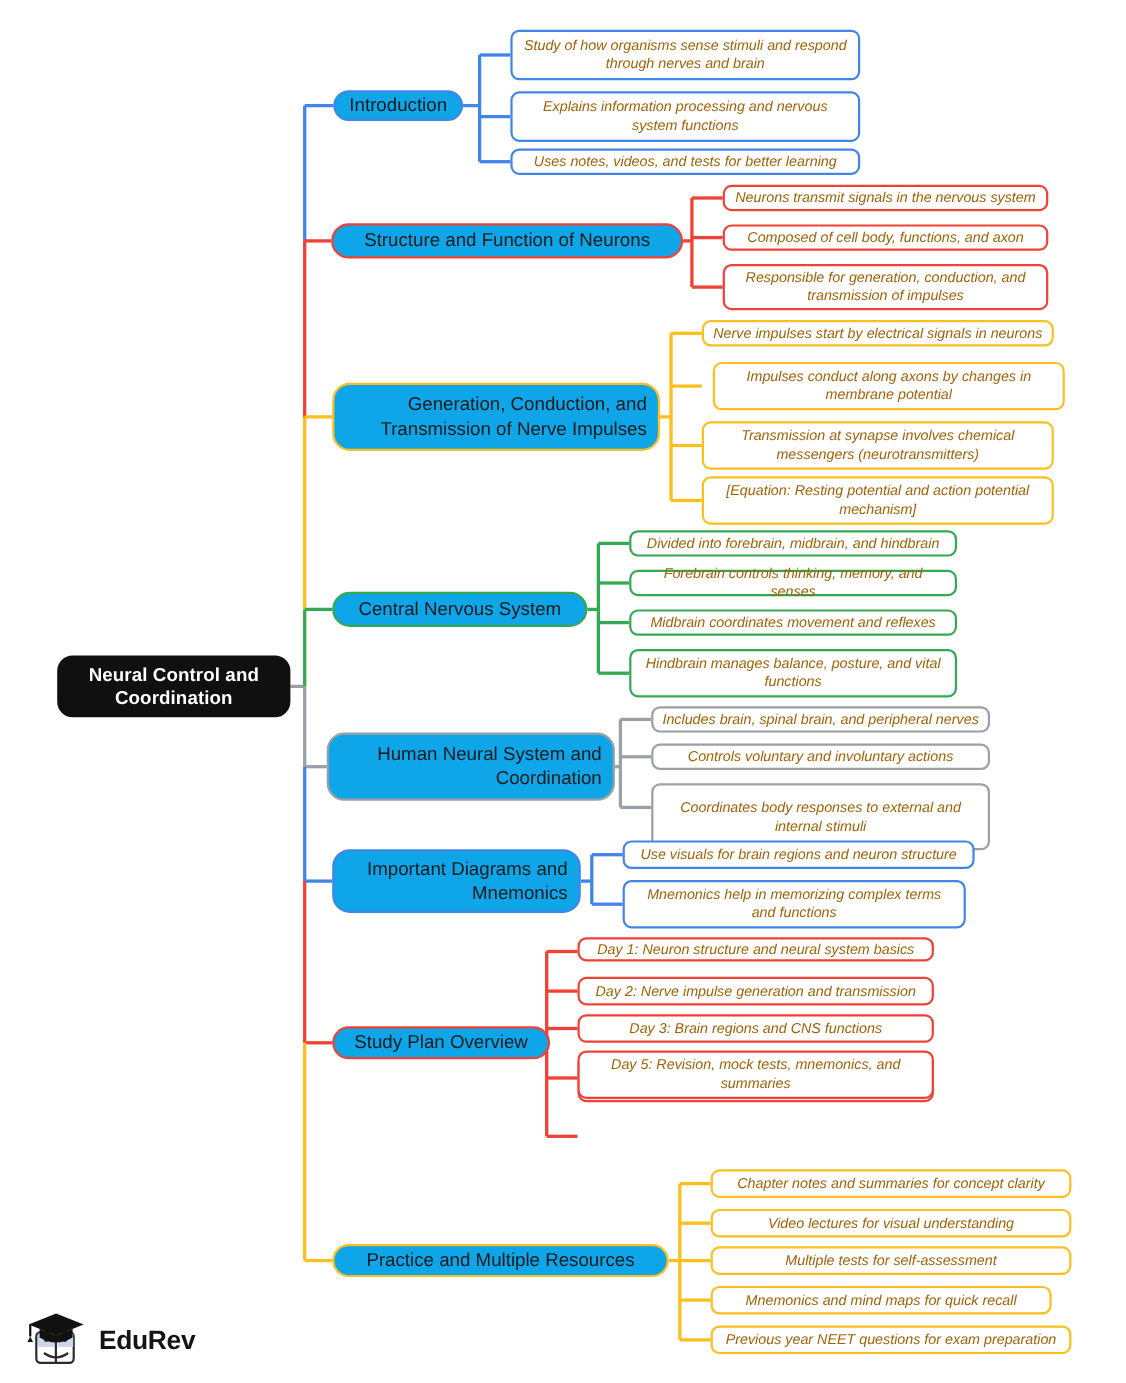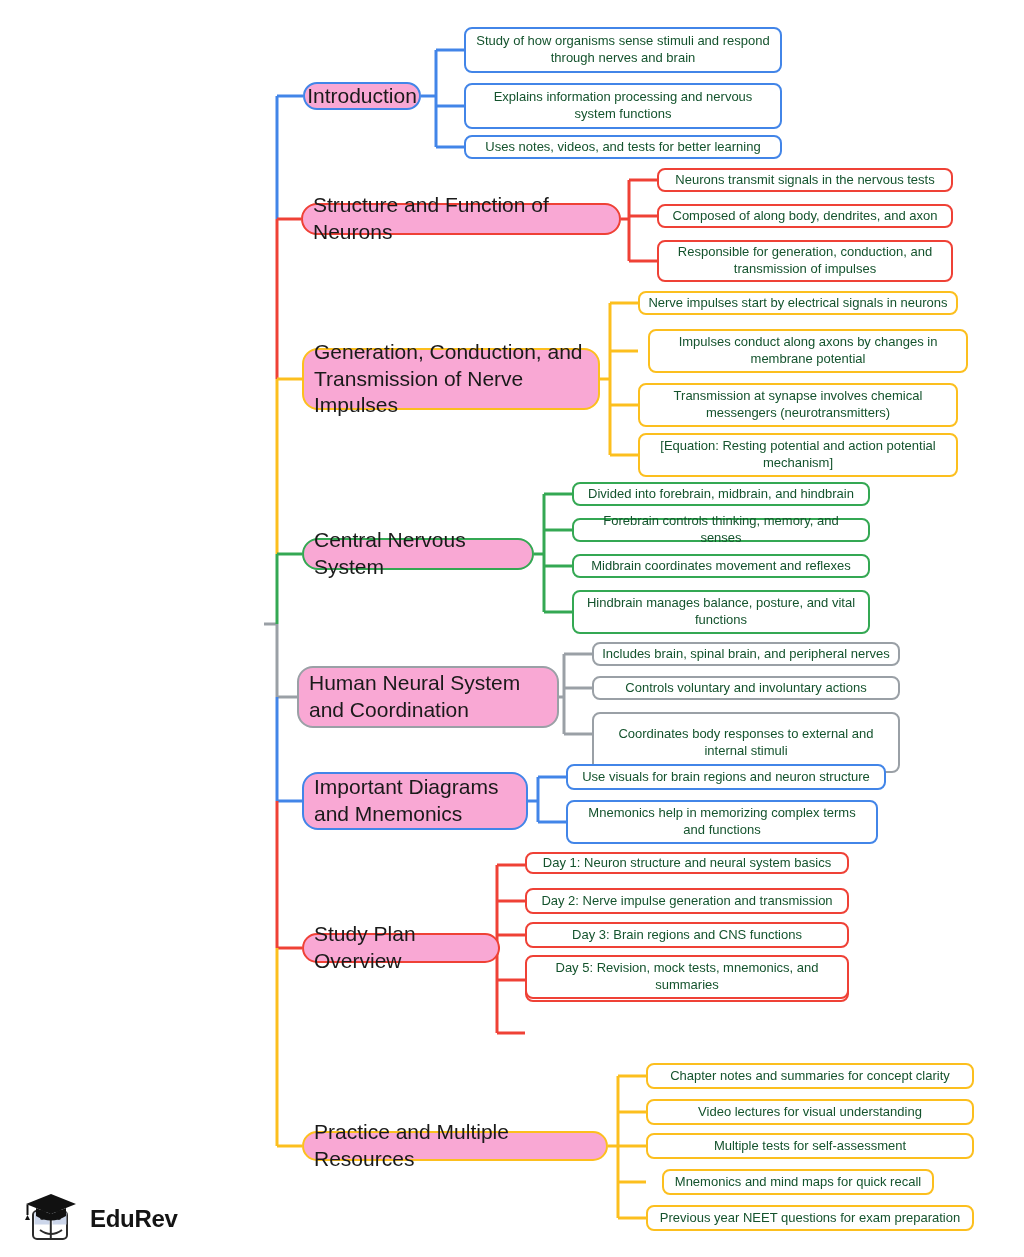--- a/index.html
+++ b/index.html
@@ -13,32 +13,32 @@
   
   .root-node{
     position:absolute;background:#101010;color:#ffffff;
     border-radius:14px;display:flex;align-items:center;justify-content:center;
     text-align:center;font-weight:bold;font-size:17px;line-height:1.25;
     padding:6px 10px;box-sizing:border-box;letter-spacing:.1px;
   }
 
   
   .branch-node{
-    position:absolute;background:#f9a8d4;border-style:solid;border-width:2.5px;
+    position:absolute;background:#0ea5e9;border-style:solid;border-width:2.5px;
     border-radius:16px;display:flex;align-items:center;justify-content:center;
-    text-align:left;font-size:21px;line-height:1.28;color:#1a1a1a;
+    text-align:right;font-size:17px;line-height:1.28;color:#1a1a1a;
     padding:3px 10px;box-sizing:border-box;
   }
 
   
   .leaf-node{
     position:absolute;background:#ffffff;border-style:solid;border-width:2px;
     border-radius:8px;display:flex;align-items:center;justify-content:center;
-    text-align:center;font-size:13px;line-height:1.3;color:#14532d;
-    padding:2px 8px;box-sizing:border-box;
+    text-align:center;font-size:13px;line-height:1.3;color:#a16207;
+    padding:2px 8px;box-sizing:border-box;font-style:italic;
   }
 
   
   .logo{position:absolute;left:22px;top:1188px;width:200px;height:62px;
         display:flex;align-items:center;gap:10px;}
   .logo-mark{width:58px;height:56px;position:relative;flex:0 0 auto;}
   .logo-text{font-size:24px;font-weight:bold;color:#141414;letter-spacing:-.3px;}
 </style>
 </head>
 <body>
@@ -103,42 +103,45 @@
       <path d="M277 948 V1146" stroke="#fcbf1e" stroke-width="3" fill="none" stroke-linecap="butt" stroke-linejoin="miter"></path>
       <path d="M608 1146 H618" stroke="#fcbf1e" stroke-width="3" fill="none" stroke-linecap="butt" stroke-linejoin="miter"></path>
       <path d="M618 1076 V1218" stroke="#fcbf1e" stroke-width="3" fill="none" stroke-linecap="butt" stroke-linejoin="miter"></path>
       <path d="M618 1076 H646" stroke="#fcbf1e" stroke-width="3" fill="none" stroke-linecap="butt" stroke-linejoin="miter"></path>
       <path d="M618 1112 H646" stroke="#fcbf1e" stroke-width="3" fill="none" stroke-linecap="butt" stroke-linejoin="miter"></path>
       <path d="M618 1146 H646" stroke="#fcbf1e" stroke-width="3" fill="none" stroke-linecap="butt" stroke-linejoin="miter"></path>
       <path d="M618 1182 H646" stroke="#fcbf1e" stroke-width="3" fill="none" stroke-linecap="butt" stroke-linejoin="miter"></path>
       <path d="M618 1218 H646" stroke="#fcbf1e" stroke-width="3" fill="none" stroke-linecap="butt" stroke-linejoin="miter"></path>
     </svg>
 
+  <div class="root-node" id="root-node" style="left: 52px; top: 596px; width: 212px; height: 56px; background: rgb(16, 16, 16);">
+    <span>Neural Control and Coordination</span>
+  </div>
 
   <div id="nodes">
       <div class="branch-node" style="left: 303px; top: 82px; width: 118px; height: 28px; border-color: rgb(66, 133, 232);">
         <span>Introduction</span>
       </div>
       <div class="leaf-node" style="left: 464px; top: 27px; width: 318px; height: 46px; border-color: rgb(66, 133, 232);">
         <span>Study of how organisms sense stimuli and respond through nerves and brain</span>
       </div>
       <div class="leaf-node" style="left: 464px; top: 83px; width: 318px; height: 46px; border-color: rgb(66, 133, 232);">
         <span>Explains information processing and nervous system functions</span>
       </div>
       <div class="leaf-node" style="left: 464px; top: 135px; width: 318px; height: 24px; border-color: rgb(66, 133, 232);">
         <span>Uses notes, videos, and tests for better learning</span>
       </div>
       <div class="branch-node" style="left: 301px; top: 203px; width: 320px; height: 32px; border-color: rgb(239, 65, 54);">
         <span>Structure and Function of Neurons</span>
       </div>
       <div class="leaf-node" style="left: 657px; top: 168px; width: 296px; height: 24px; border-color: rgb(239, 65, 54);">
-        <span>Neurons transmit signals in the nervous tests</span>
+        <span>Neurons transmit signals in the nervous system</span>
       </div>
       <div class="leaf-node" style="left: 657px; top: 204px; width: 296px; height: 24px; border-color: rgb(239, 65, 54);">
-        <span>Composed of along body, dendrites, and axon</span>
+        <span>Composed of cell body, functions, and axon</span>
       </div>
       <div class="leaf-node" style="left: 657px; top: 240px; width: 296px; height: 42px; border-color: rgb(239, 65, 54);">
         <span>Responsible for generation, conduction, and transmission of impulses</span>
       </div>
       <div class="branch-node" style="left: 302px; top: 348px; width: 298px; height: 62px; border-color: rgb(252, 191, 30);">
         <span>Generation, Conduction, and Transmission of Nerve Impulses</span>
       </div>
       <div class="leaf-node" style="left: 638px; top: 291px; width: 320px; height: 24px; border-color: rgb(252, 191, 30);">
         <span>Nerve impulses start by electrical signals in neurons</span>
       </div>
@@ -210,21 +213,21 @@
       </div>
       <div class="leaf-node" style="left: 646px; top: 1063px; width: 328px; height: 26px; border-color: rgb(252, 191, 30);">
         <span>Chapter notes and summaries for concept clarity</span>
       </div>
       <div class="leaf-node" style="left: 646px; top: 1099px; width: 328px; height: 26px; border-color: rgb(252, 191, 30);">
         <span>Video lectures for visual understanding</span>
       </div>
       <div class="leaf-node" style="left: 646px; top: 1133px; width: 328px; height: 26px; border-color: rgb(252, 191, 30);">
         <span>Multiple tests for self-assessment</span>
       </div>
-      <div class="leaf-node" style="left: 646px; top: 1169px; width: 272px; height: 26px; border-color: rgb(252, 191, 30); margin-left: 16px;">
+      <div class="leaf-node" style="left: 646px; top: 1169px; width: 310px; height: 26px; border-color: rgb(252, 191, 30);">
         <span>Mnemonics and mind maps for quick recall</span>
       </div>
       <div class="leaf-node" style="left: 646px; top: 1205px; width: 328px; height: 26px; border-color: rgb(252, 191, 30);">
         <span>Previous year NEET questions for exam preparation</span>
       </div>
     </div>
 
   <div class="logo">
     <div class="logo-mark">
       <svg viewBox="0 0 58 56" width="58" height="56">

